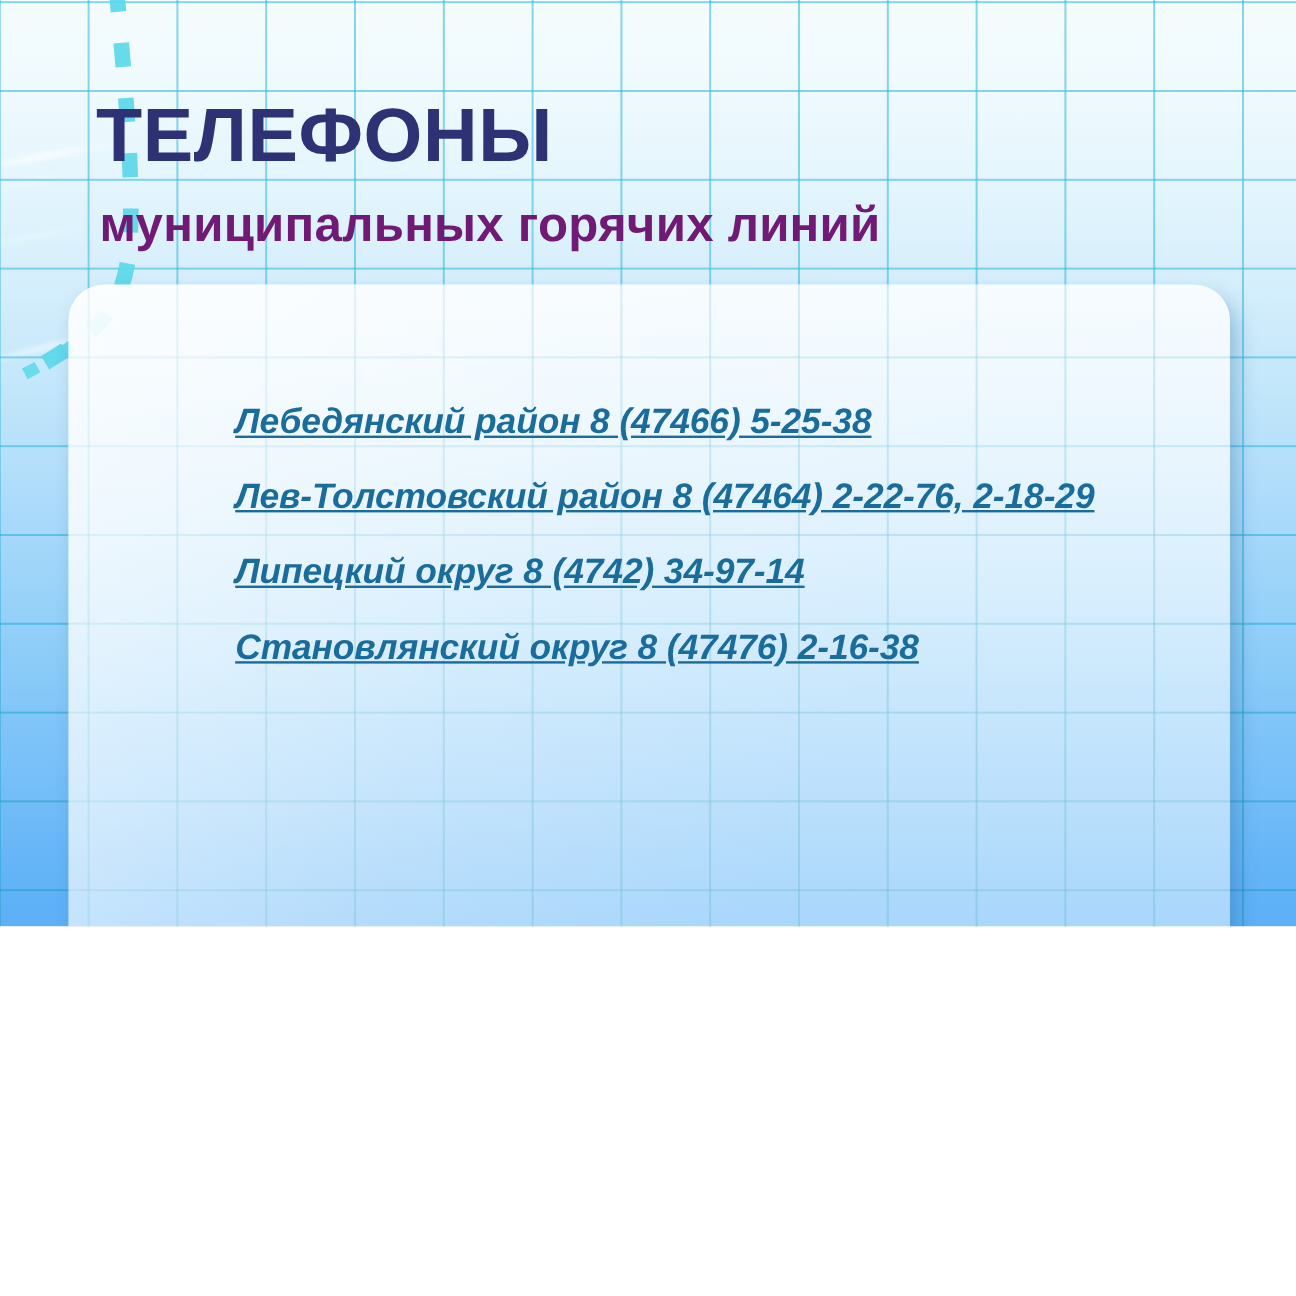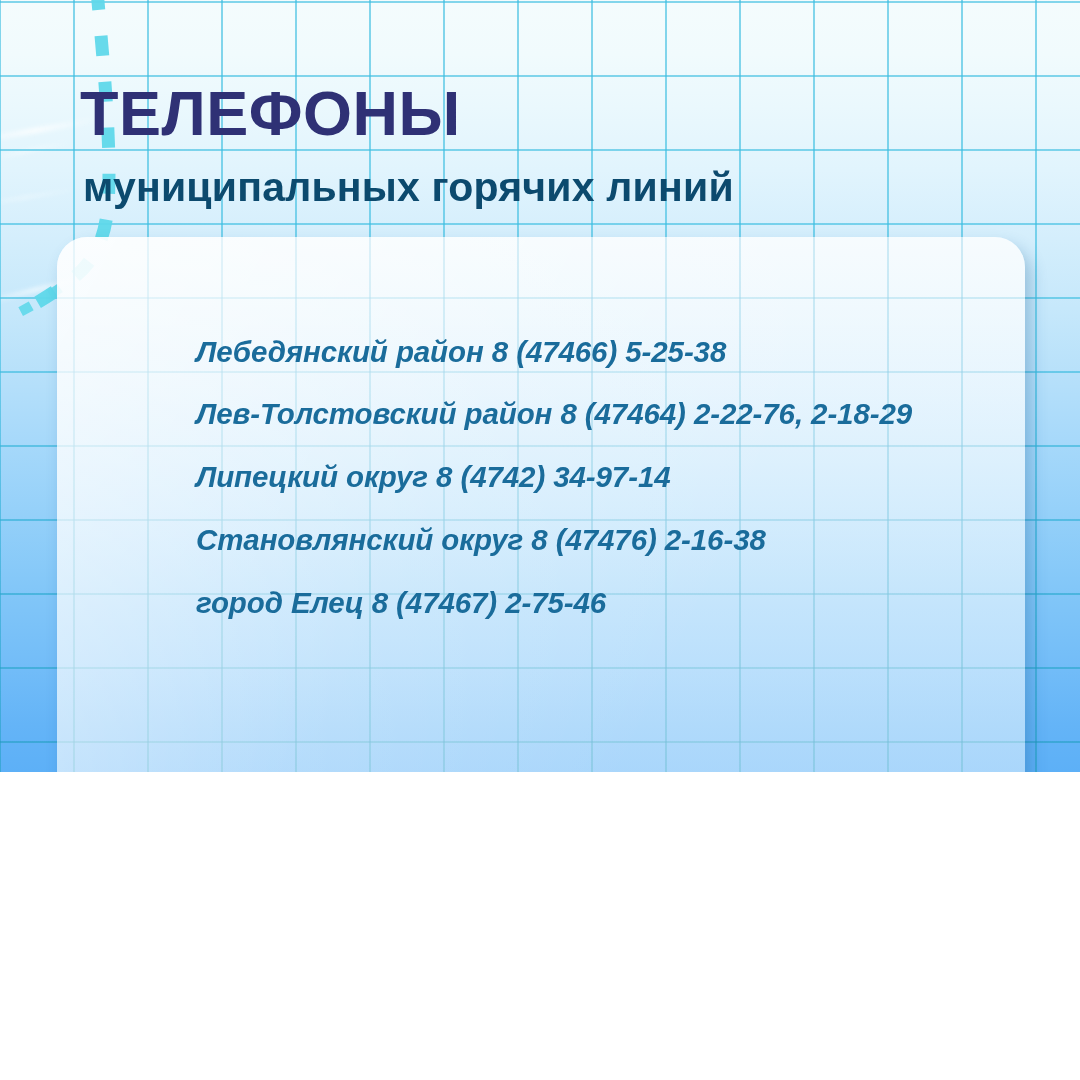--- a/index.html
+++ b/index.html
@@ -92,21 +92,21 @@
     letter-spacing: 0.5px;
     color: #2f3175;
     line-height: 1.0;
     margin: 0;
     white-space: nowrap;
   }
   .subtitle {
     font-size: 41px;
     font-weight: 700;
     letter-spacing: 0.2px;
-    color: #0c4a6e;
+    color: #701a75;
     line-height: 1.0;
     margin: 22px 0 16px 3px;
     white-space: nowrap;
   }
 
   
   .card-shadow {
     position: absolute;
     left: 57px;
     top: 237px;
@@ -161,20 +161,21 @@
     font-size: 29.5px;
     font-style: italic;
     font-weight: 700;
     color: #1a6c9b;
     line-height: 1.0;
     height: 62.8px;
     display: flex;
     align-items: center;
     white-space: nowrap;
     letter-spacing: -0.1px;
+    text-decoration: underline;
   }
 </style>
 </head>
 <body>
 
 <div id="poster">
 
   <div class="bg-gradient"></div>
 
   <div class="sheen sheen-a"></div>
@@ -199,16 +200,15 @@
   <div class="card">
     <div class="card-grid"></div>
     <div class="card-inner-sheen"></div>
   </div>
 
   <div class="phone-list">
     <div class="phone-line">Лебедянский район  8 (47466) 5-25-38</div>
     <div class="phone-line">Лев-Толстовский район 8 (47464) 2-22-76, 2-18-29</div>
     <div class="phone-line">Липецкий округ 8 (4742) 34-97-14</div>
     <div class="phone-line">Становлянский округ 8 (47476) 2-16-38</div>
-    <div class="phone-line">город Елец 8 (47467) 2-75-46</div>
   </div>
 
 </div>
 
 </body></html>

